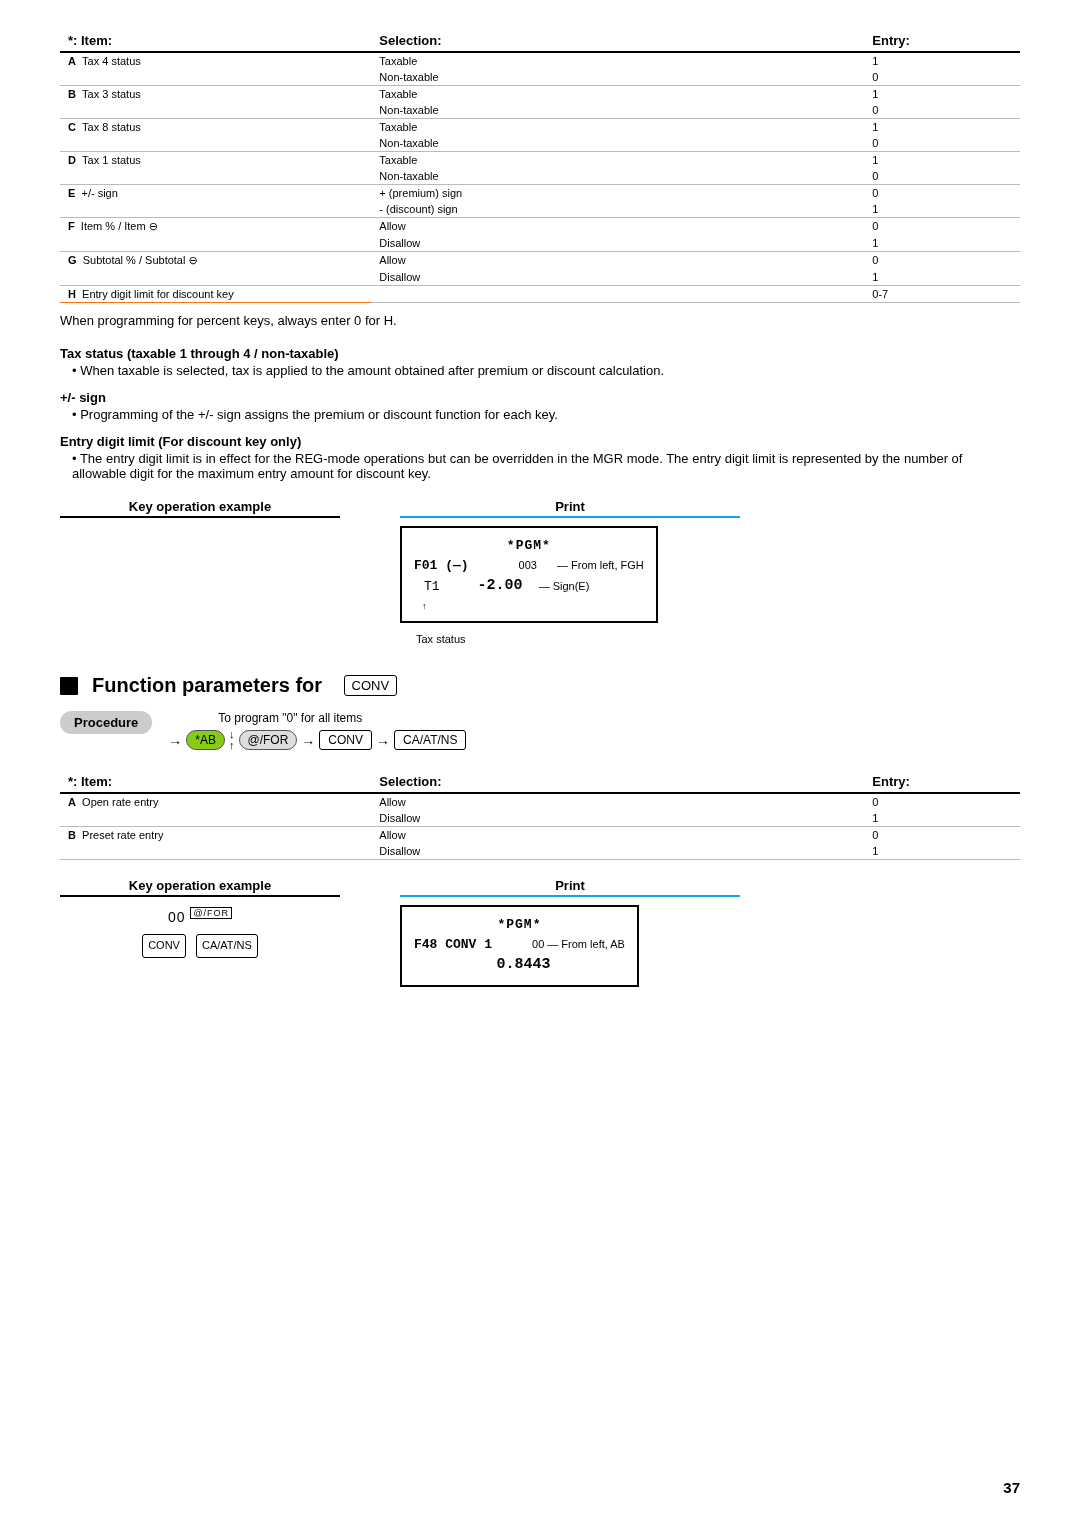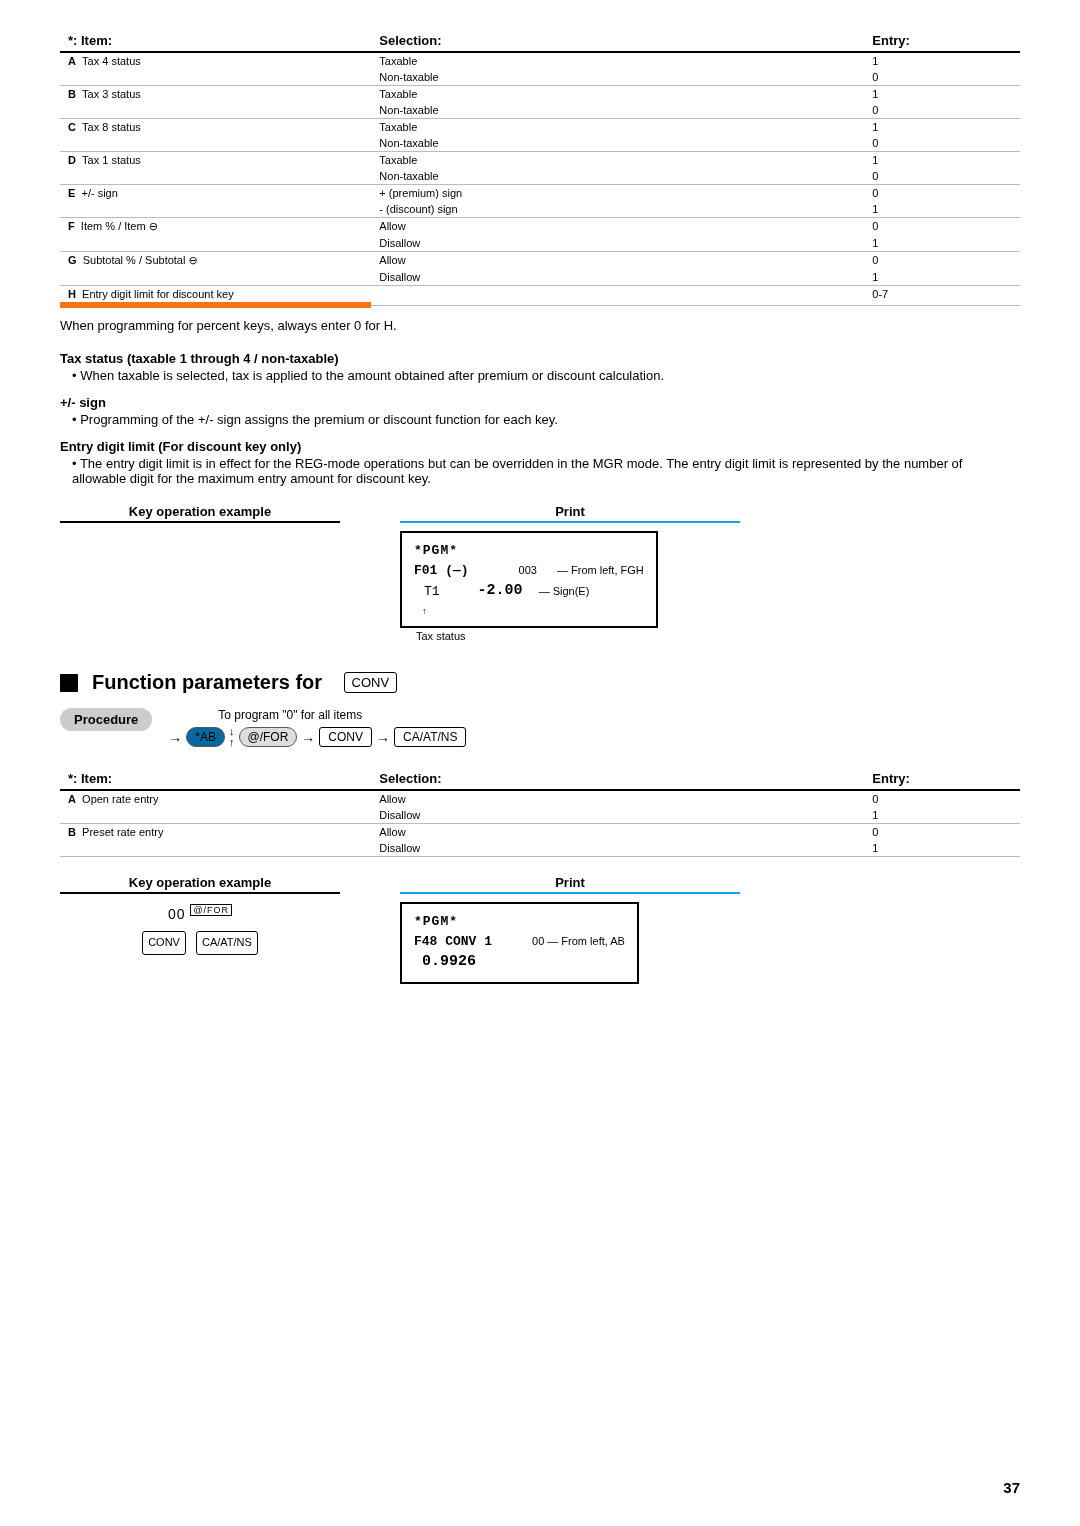--- a/index.html
+++ b/index.html
@@ -122,20 +122,21 @@
     
     .receipt-box {
       border: 2px solid #000;
       padding: 8px 12px;
       font-family: 'Courier New', Courier, monospace;
       font-size: 13px;
       line-height: 1.5;
       display: inline-block;
       min-width: 220px;
       position: relative;
+      text-align: center;
     }
 
     
     .section-divider {
       margin: 28px 0 12px 0;
     }
     .function-heading {
       font-size: 20px;
       font-weight: bold;
       display: flex;
@@ -265,21 +266,21 @@
       <td>Allow</td>
       <td>0</td>
     </tr>
     <tr>
       <td style="border-bottom:1px solid #bbb;"></td>
       <td style="border-bottom:1px solid #bbb;">Disallow</td>
       <td style="border-bottom:1px solid #bbb;">1</td>
     </tr>
 
     <tr>
-      <td style="border-bottom:6px solid #f97316;"><span class="item-label">H</span>&nbsp;&nbsp;<span class="item-desc">Entry digit limit for discount key</span></td>
+      <td style="border-bottom:1px solid #f97316;"><span class="item-label">H</span>&nbsp;&nbsp;<span class="item-desc">Entry digit limit for discount key</span></td>
       <td style="border-bottom:1px solid #bbb;"></td>
       <td style="border-bottom:1px solid #bbb;">0-7</td>
     </tr>
   </tbody>
 </table>
 
 <p class="table-note">When programming for percent keys, always enter 0 for H.</p>
 
 <p class="section-heading">Tax status (taxable 1 through 4 / non-taxable)</p>
 <p class="section-para">• When taxable is selected, tax is applied to the amount obtained after premium or discount calculation.</p>
@@ -307,41 +308,41 @@
         </div>
         <div style="display:flex; align-items:center; gap:8px; margin-left: 10px;">
           <span>T1</span>
           <span style="margin-left:30px; font-weight:bold; font-size:15px;">-2.00</span>
           <span style="font-size:11px; font-family:Arial; margin-left:8px; white-space:nowrap;">— Sign(E)</span>
         </div>
         <div style="margin-top:2px; display:flex; align-items:center;">
           <span style="font-size:9px; margin-left:8px; font-family:Arial;">↑</span>
         </div>
       </div>
-      <div style="font-size:11px; font-family:Arial; margin-top:2px; margin-left:16px;">Tax status</div>
+      <div style="font-size:11px; font-family:Arial; margin-top:10px; margin-left:16px;">Tax status</div>
     </div>
   </div>
 </div>
 
 <div class="section-divider"></div>
 
 <div class="function-heading">
   <span style="display:inline-block; width:18px; height:18px; background:#000; margin-right:6px; border-radius:1px;"></span>
   <span>Function parameters for</span>
   &nbsp;
   <span class="conv-btn">CONV</span>
 </div>
 
 <div style="display:flex; align-items:flex-start; gap:16px; margin-bottom:20px;">
   <div class="procedure-badge">Procedure</div>
   <div style="display:flex; flex-direction:column; gap:4px;">
     <div style="font-size:12px; margin-left:50px;">To program "0" for all items</div>
     <div style="display:flex; align-items:center; gap:4px;">
       <span style="font-size:14px; font-weight:bold;">→</span>
-      <span style="border:1.5px solid #555; border-radius:10px; padding:2px 8px; font-size:12px; background:#0369a1;">*AB</span>
+      <span style="border:1.5px solid #555; border-radius:10px; padding:2px 8px; font-size:12px; background:#84cc16;">*AB</span>
       <span style="display:flex; flex-direction:column; align-items:center; font-size:11px; line-height:1;">
         <span>↓</span>
         <span>↑</span>
       </span>
       <span style="border:1.5px solid #555; border-radius:10px; padding:2px 8px; font-size:12px; background:#ddd;">@/FOR</span>
       <span style="font-size:14px; font-weight:bold;">→</span>
       <span class="flow-step" style="border:1.5px solid #000; border-radius:3px; padding:2px 8px; font-size:12px;">CONV</span>
       <span style="font-size:14px; font-weight:bold;">→</span>
       <span class="flow-step" style="border:1.5px solid #000; border-radius:3px; padding:2px 8px; font-size:12px;">CA/AT/NS</span>
     </div>
@@ -399,19 +400,19 @@
 
   <div class="print-box">
     <div class="print-title">Print</div>
     <div class="print-area">
       <div class="receipt-box">
         <div style="font-weight:bold; letter-spacing:1px;">*PGM*</div>
         <div style="display:flex; align-items:center; gap:24px;">
           <span style="font-weight:bold;">F48 CONV 1</span>
           <span style="font-size:11px; font-family:Arial; margin-left:16px; white-space:nowrap;">00 — From left, AB</span>
         </div>
-        <div style="font-weight:bold; font-size:15px; margin-left:8px;">0.9926</div>
+        <div style="font-weight:bold; font-size:15px; margin-left:8px;">0.8443</div>
       </div>
     </div>
   </div>
 </div>
 
 <div class="page-number">37</div>
 
 </body></html>

